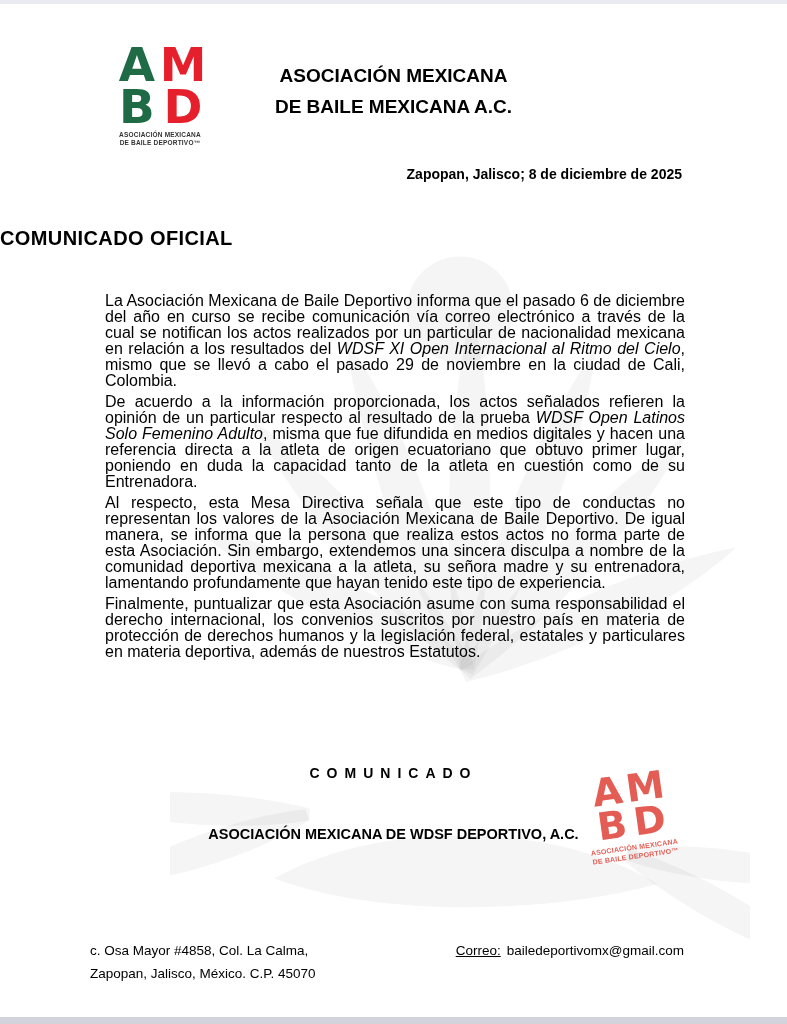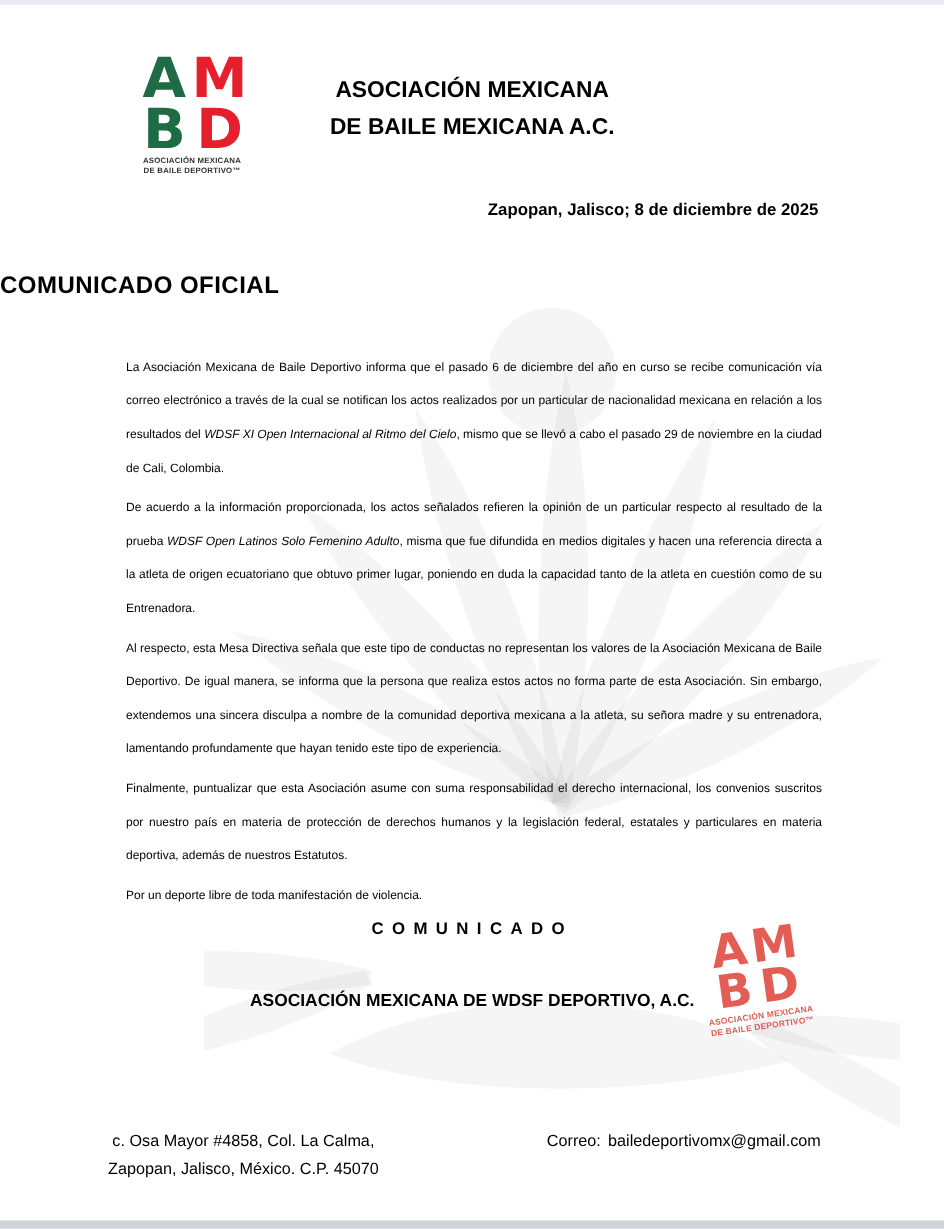--- a/index.html
+++ b/index.html
@@ -12,21 +12,21 @@
     overflow:hidden;
   }
   
   .edge-top{position:absolute;top:0;left:0;right:0;height:4px;background:#eaeaf2;}
   .edge-bottom{position:absolute;bottom:0;left:0;right:0;height:7px;background:#d2d2da;}
 
   
   .watermark{position:absolute;left:170px;top:170px;width:580px;height:790px;z-index:0;pointer-events:none;}
   .watermark svg{width:100%;height:100%;}
 
-  .layer{position:absolute;z-index:1;text-align:center;}
+  .layer{position:absolute;z-index:1;}
 
   
   .logo{left:112px;top:44px;width:96px;text-align:center;}
   .logo-grid{display:grid;grid-template-columns:46px 46px;justify-content:center;}
   .logo-letter{
     font-family:"DejaVu Sans", sans-serif;
     font-weight:bold;font-size:46px;line-height:42px;
     transform:scaleX(1.02);
   }
   .green{color:#1e6b45;}
@@ -34,38 +34,38 @@
   .logo-caption{margin-top:3px;font-size:6.5px;font-weight:bold;color:#333;line-height:8px;letter-spacing:.2px;white-space:nowrap;}
 
   
   .header-title{left:0;top:60px;width:100%;text-align:center;font-size:19px;font-weight:bold;line-height:31px;}
 
   .dateline{top:166px;right:105px;font-size:14px;font-weight:bold;}
 
   .heading{left:0;top:227px;width:100%;text-align:left;font-size:20px;font-weight:bold;letter-spacing:.4px;margin:0;}
 
   
-  .body{left:105px;top:293px;width:580px;font-size:10px;line-height:28px;text-align:justify;}
+  .body{left:105px;top:293px;width:580px;font-size:16px;line-height:16px;text-align:justify;}
   .body p{margin:0 0 5px 0;}
   .body em{font-style:italic;}
 
   .atentamente{left:0;top:765px;width:100%;text-align:center;font-size:14px;font-weight:bold;letter-spacing:7px;}
   .signature{left:0;top:826px;width:100%;text-align:center;font-size:14.5px;font-weight:bold;}
 
   
   .stamp{left:560px;top:772px;width:140px;text-align:center;transform:rotate(-8deg);opacity:.82;}
   .stamp .logo-grid{grid-template-columns:38px 38px;}
   .stamp .logo-letter{font-size:38px;line-height:34px;color:#dd3a2f;}
   .stamp .logo-caption{color:#dd3a2f;font-size:7px;line-height:9px;}
 
   
   .footer-left{left:90px;top:939px;font-size:13.5px;line-height:23px;}
   .footer-right{right:103px;top:939px;font-size:13.5px;line-height:23px;text-align:right;}
   .footer-right .row{white-space:nowrap;}
-  .footer-right .label{margin-right:6px;}
+  .footer-right .label{margin-right:6px;text-decoration:underline;}
 </style>
 </head>
 <body>
 
 <div class="watermark">
   <svg viewBox="0 0 500 680" xmlns="http://www.w3.org/2000/svg">
     <g fill="#1a1a1a" fill-opacity="0.045">
       <circle cx="250" cy="120" r="46"></circle>
       <g transform="translate(250,430)">
         <path transform="rotate(-64)" d="M0,0 C-16,-70 -12,-180 10,-260 C34,-180 28,-70 12,0 Z"></path>
@@ -112,21 +112,20 @@
 
 <div class="layer dateline">Zapopan, Jalisco; 8 de diciembre de 2025</div>
 
 <h1 class="layer heading">COMUNICADO OFICIAL</h1>
 
 <main class="layer body">
   <p><span>La Asociación Mexicana de Baile Deportivo informa que el pasado 6 de diciembre del año en curso se recibe comunicación vía correo electrónico a través de la cual se notifican los actos realizados por un particular de nacionalidad mexicana en relación a los resultados del </span><em>WDSF XI Open Internacional al Ritmo del Cielo</em><span>, mismo que se llevó a cabo el pasado 29 de noviembre en la ciudad de Cali, Colombia.</span></p>
   <p><span>De acuerdo a la información proporcionada, los actos señalados refieren la opinión de un particular respecto al resultado de la prueba </span><em>WDSF Open Latinos Solo Femenino Adulto</em><span>, misma que fue difundida en medios digitales y hacen una referencia directa a la atleta de origen ecuatoriano que obtuvo primer lugar, poniendo en duda la capacidad tanto de la atleta en cuestión como de su Entrenadora.</span></p>
   <p>Al respecto, esta Mesa Directiva señala que este tipo de conductas no representan los valores de la Asociación Mexicana de Baile Deportivo. De igual manera, se informa que la persona que realiza estos actos no forma parte de esta Asociación. Sin embargo, extendemos una sincera disculpa a nombre de la comunidad deportiva mexicana a la atleta, su señora madre y su entrenadora, lamentando profundamente que hayan tenido este tipo de experiencia.</p>
   <p>Finalmente, puntualizar que esta Asociación asume con suma responsabilidad el derecho internacional, los convenios suscritos por nuestro país en materia de protección de derechos humanos y la legislación federal, estatales y particulares en materia deportiva, además de nuestros Estatutos.</p>
-  <p>Por un deporte libre de toda manifestación de violencia.</p>
 </main>
 
 <div class="layer atentamente">COMUNICADO</div>
 <div class="layer signature">ASOCIACIÓN MEXICANA DE WDSF DEPORTIVO, A.C.</div>
 
 <div class="layer stamp">
   <div class="logo-grid">
     <span class="logo-letter">A</span>
     <span class="logo-letter">M</span>
     <span class="logo-letter">B</span>

